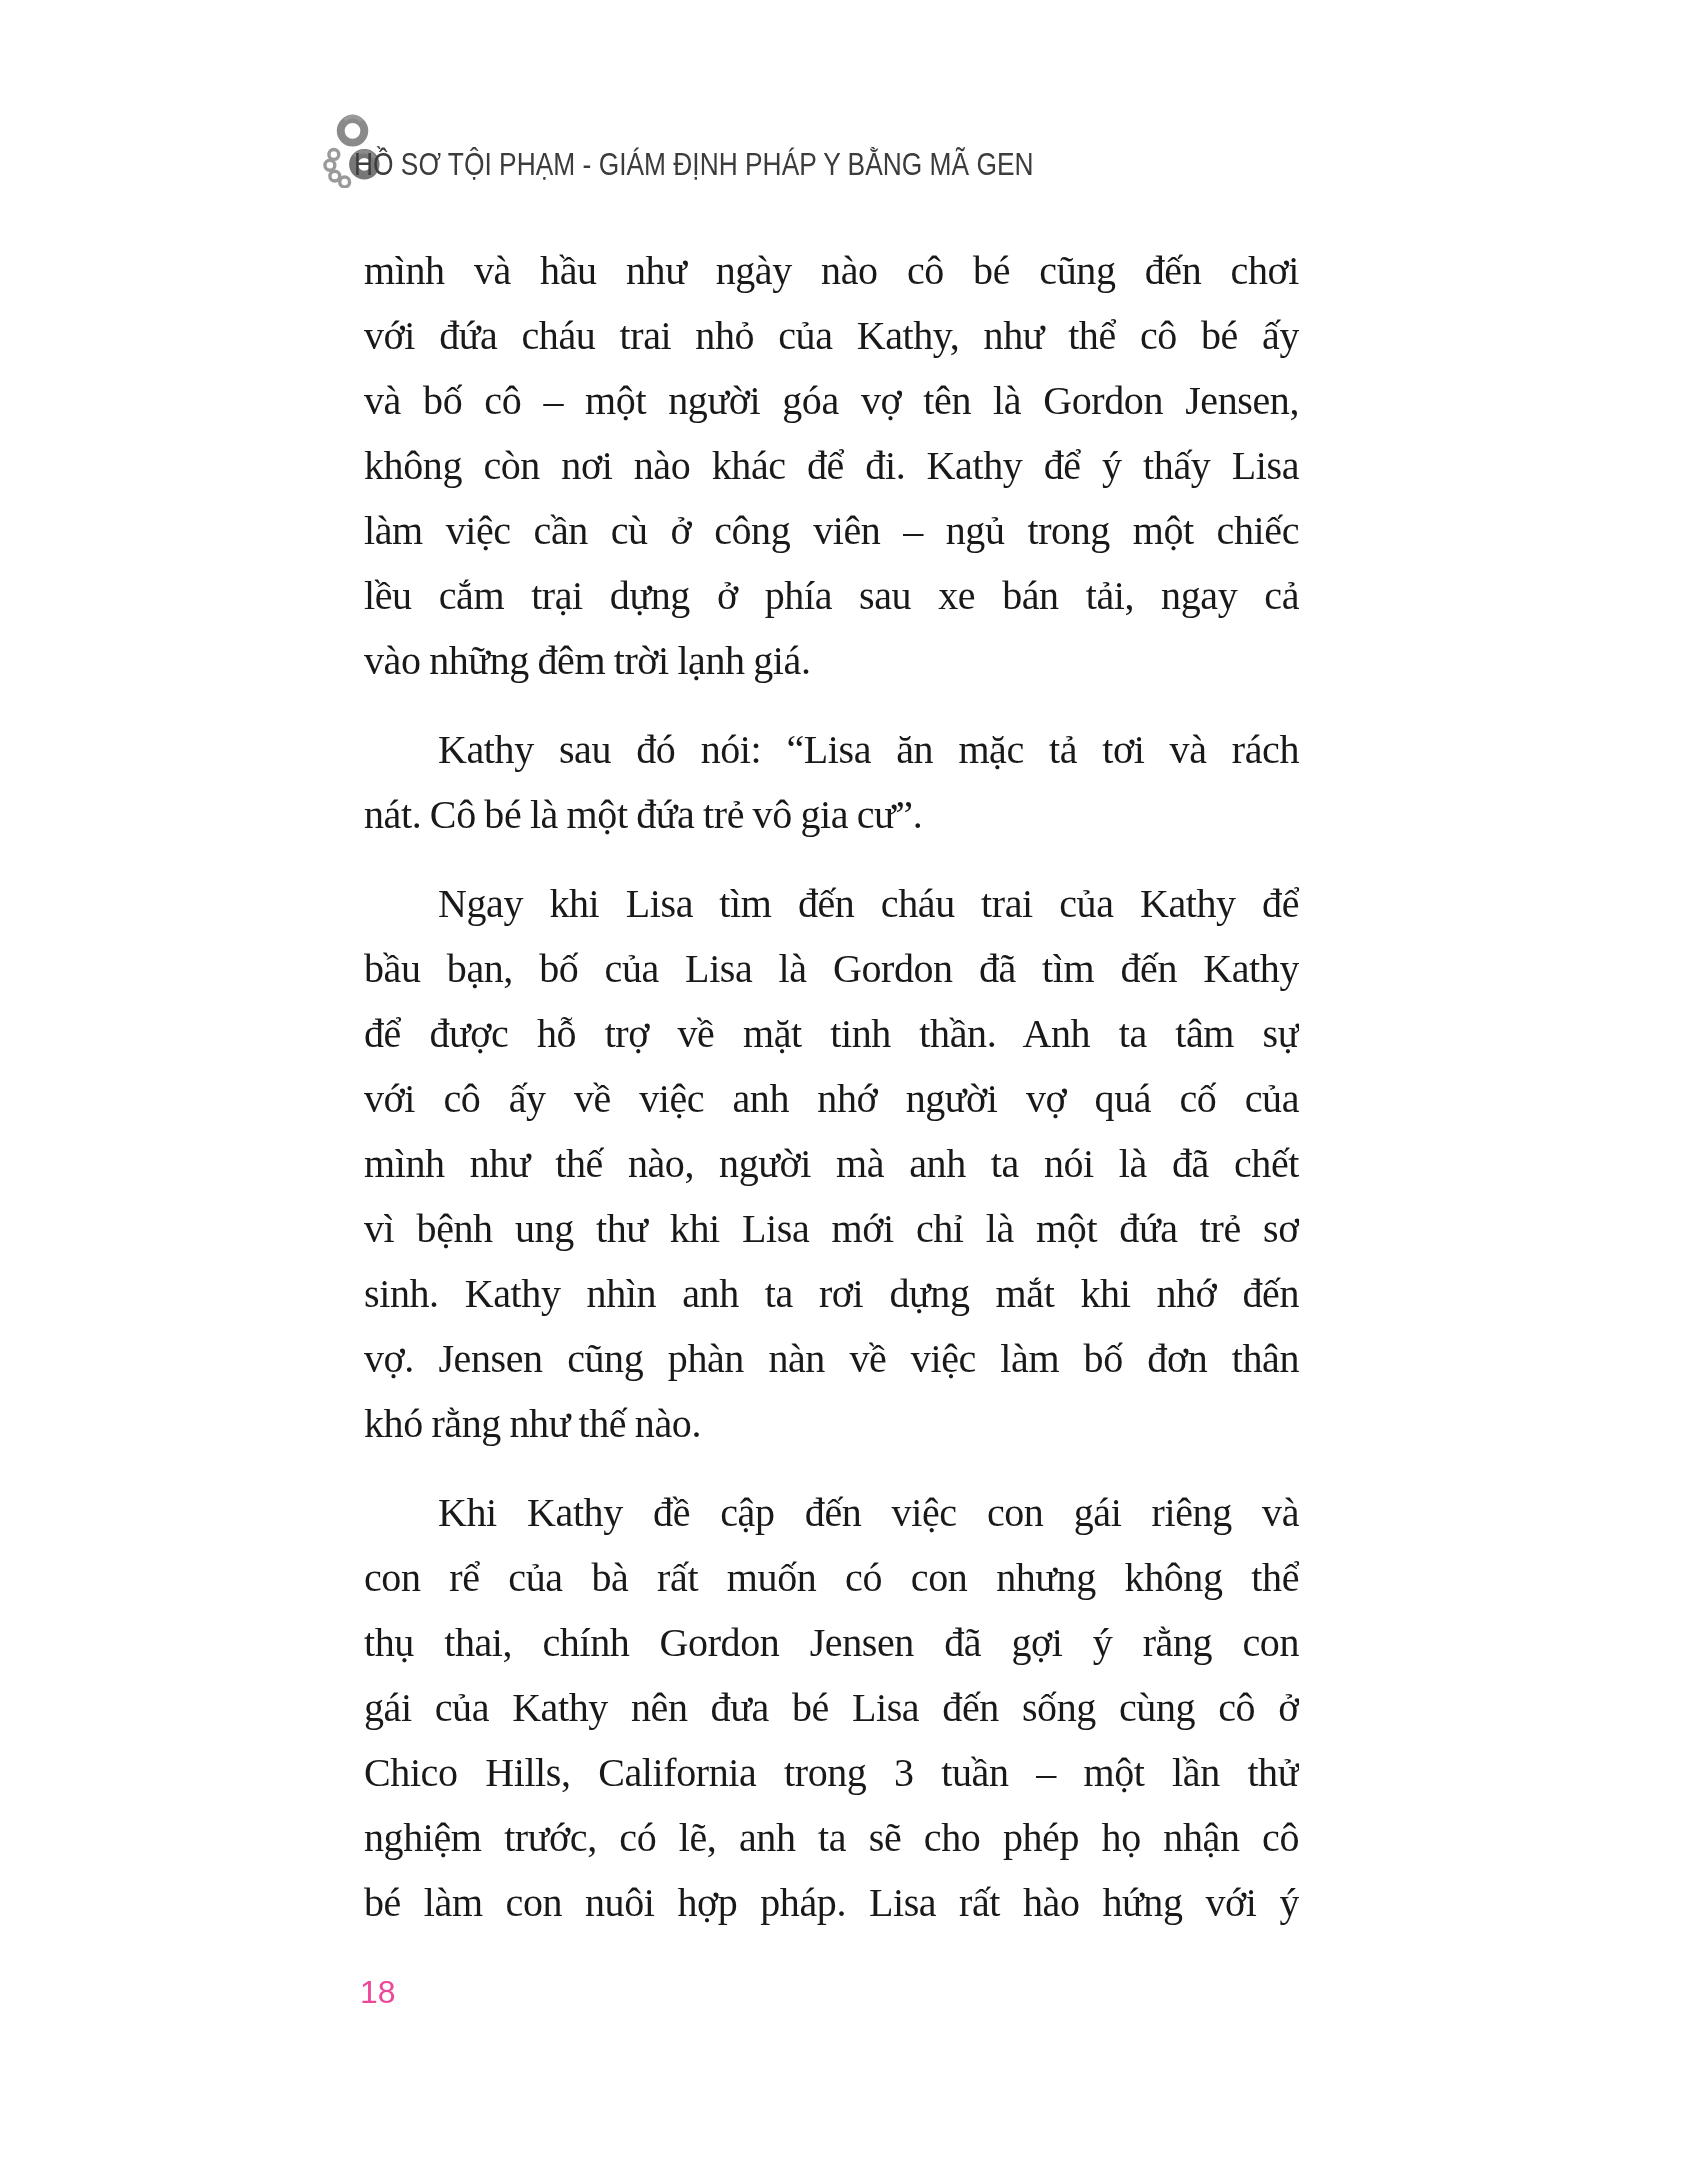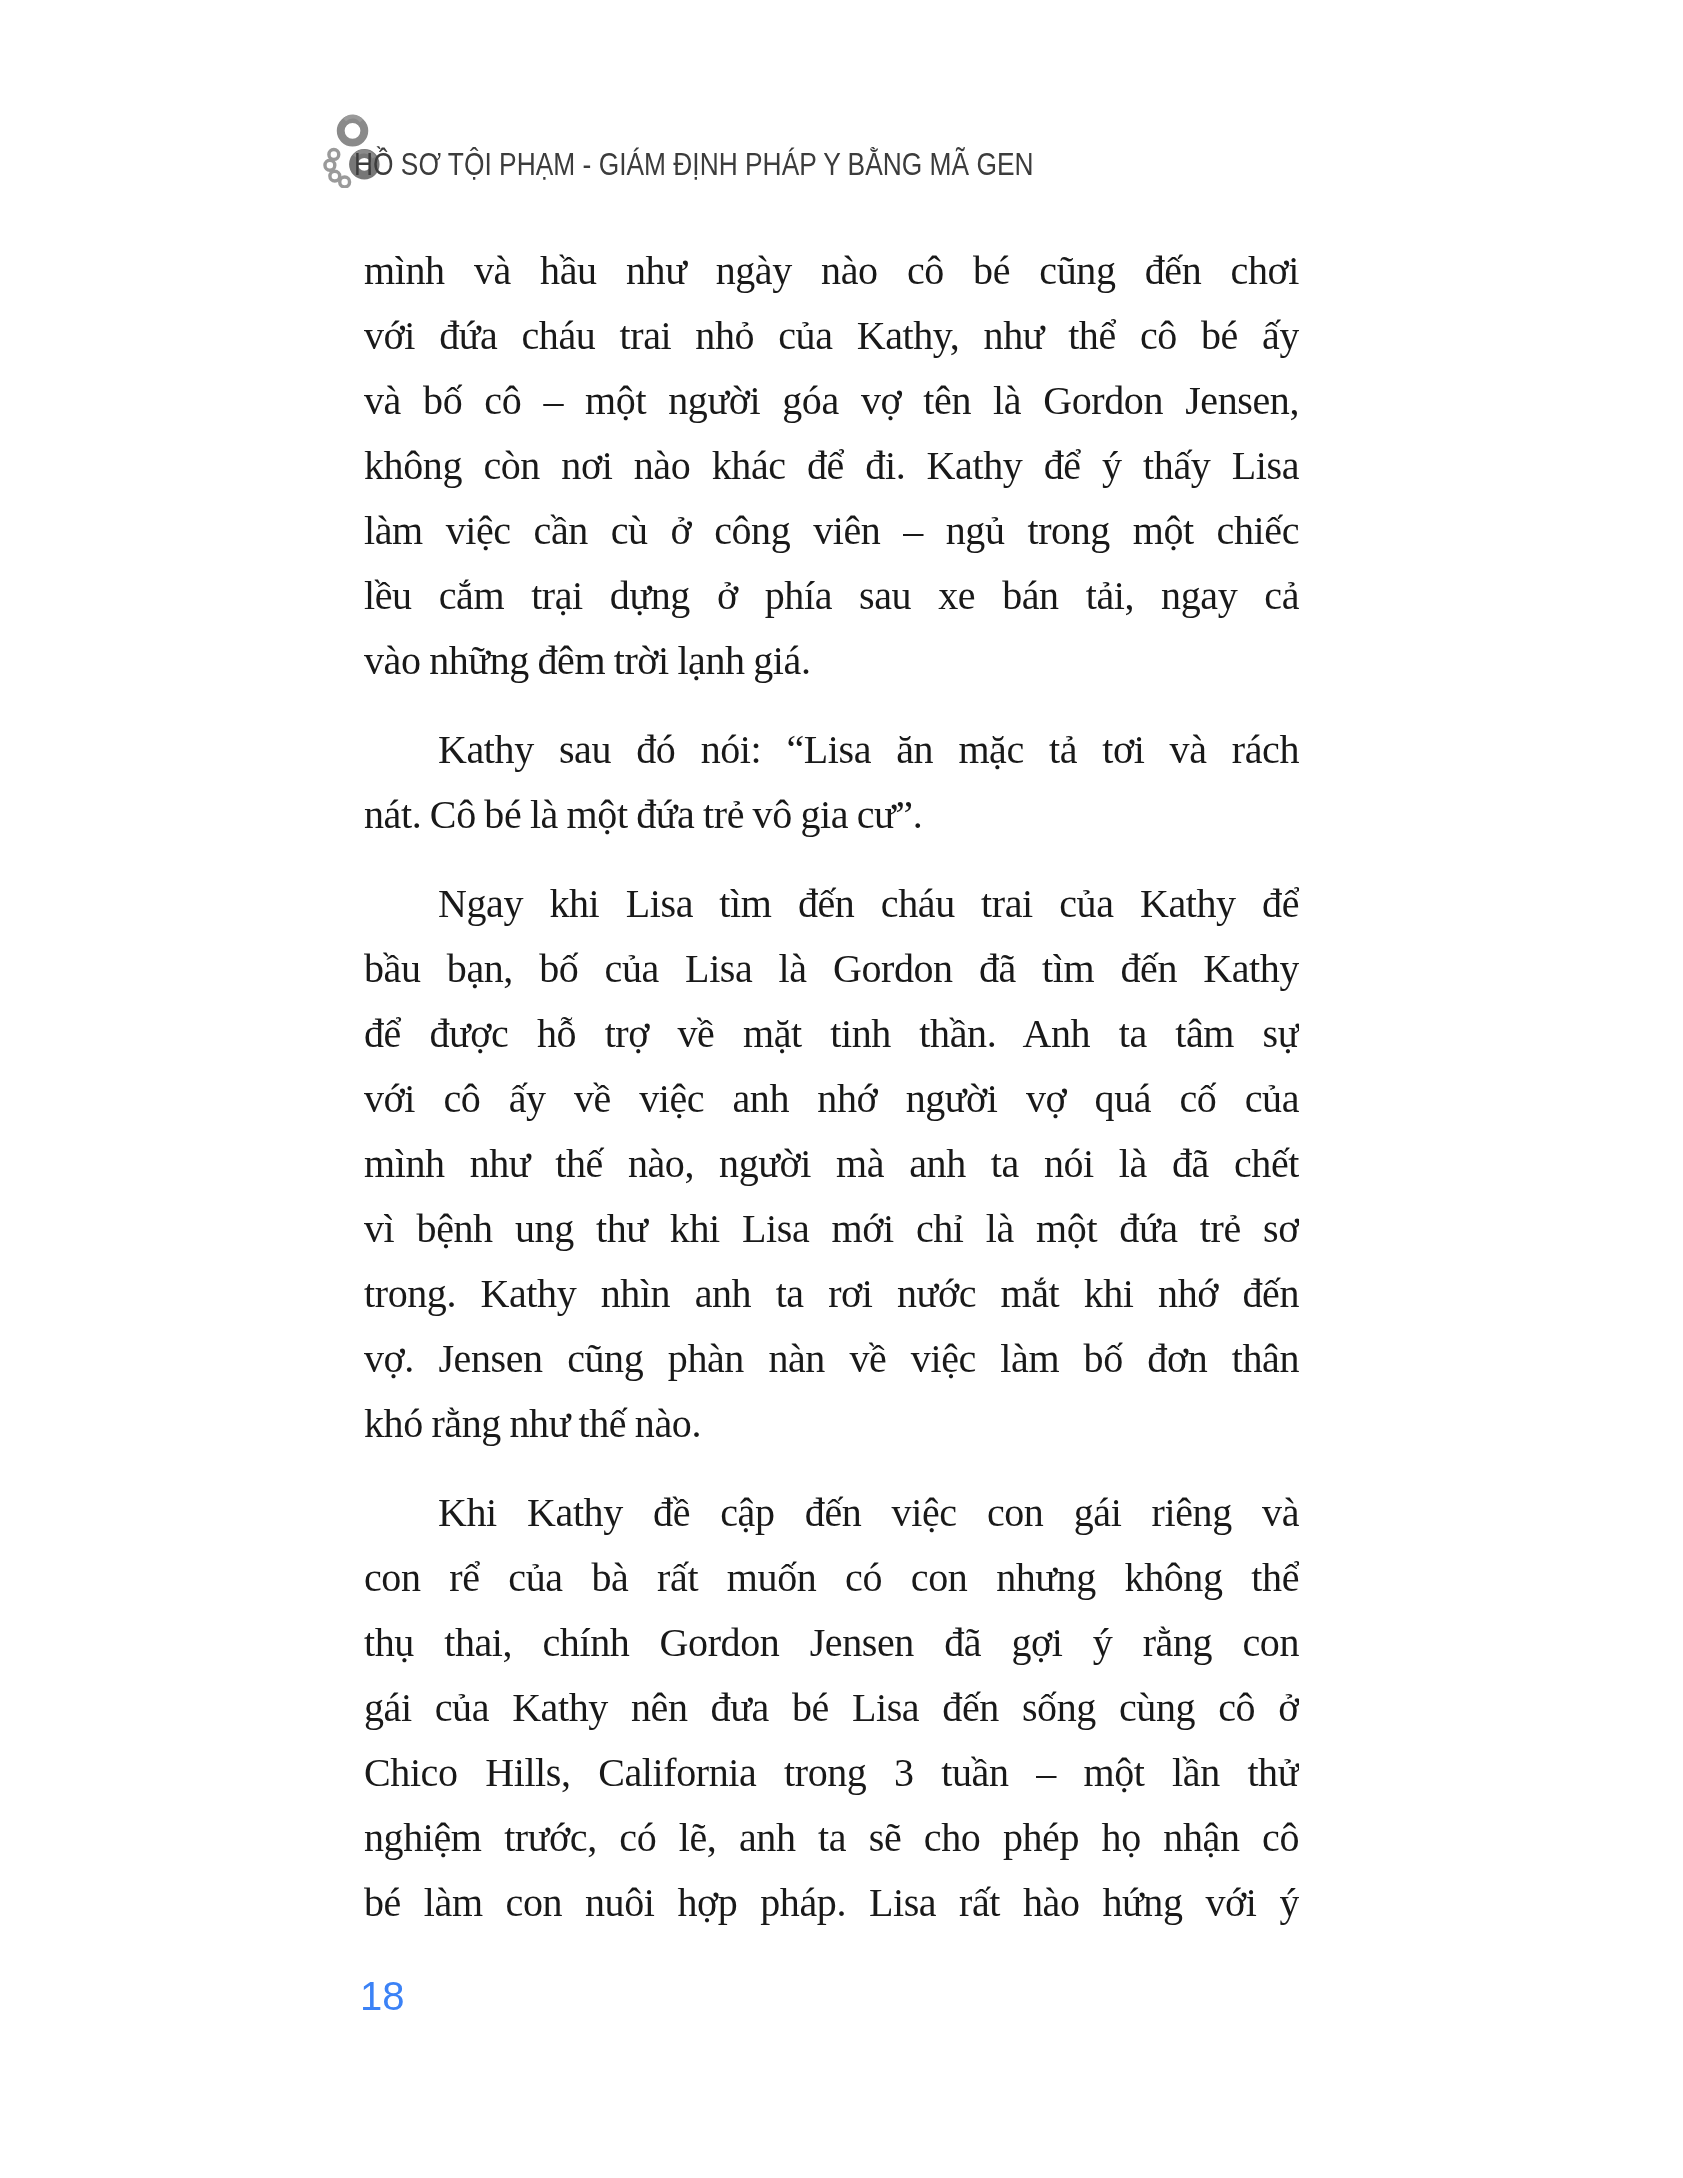--- a/index.html
+++ b/index.html
@@ -63,22 +63,22 @@
     text-align-last: left;
   }
   .line.indent {
     text-indent: 74px;
   }
   
   .page-number {
     position: absolute;
     left: 360px; top: 1974px;
     font-family: "Liberation Sans", sans-serif;
-    font-size: 40px;
-    color: #3b82f6;
+    font-size: 32px;
+    color: #ec4899;
     text-align: right;
   }
 </style>
 </head>
 <body>
 
 <div class="page">
 
   <div class="running-header">
     <svg class="handcuffs-icon" viewBox="0 0 62 76" xmlns="http://www.w3.org/2000/svg">
@@ -113,21 +113,21 @@
         <div class="line indent">Kathy sau đó nói: “Lisa ăn mặc tả tơi và rách</div>
         <div class="line last">nát. Cô bé là một đứa trẻ vô gia cư”.</div>
       </div>
       <div class="para">
         <div class="line indent">Ngay khi Lisa tìm đến cháu trai của Kathy để</div>
         <div class="line">bầu bạn, bố của Lisa là Gordon đã tìm đến Kathy</div>
         <div class="line">để được hỗ trợ về mặt tinh thần. Anh ta tâm sự</div>
         <div class="line">với cô ấy về việc anh nhớ người vợ quá cố của</div>
         <div class="line">mình như thế nào, người mà anh ta nói là đã chết</div>
         <div class="line">vì bệnh ung thư khi Lisa mới chỉ là một đứa trẻ sơ</div>
-        <div class="line">trong. Kathy nhìn anh ta rơi nước mắt khi nhớ đến</div>
+        <div class="line">sinh. Kathy nhìn anh ta rơi dựng mắt khi nhớ đến</div>
         <div class="line">vợ. Jensen cũng phàn nàn về việc làm bố đơn thân</div>
         <div class="line last">khó rằng như thế nào.</div>
       </div>
       <div class="para">
         <div class="line indent">Khi Kathy đề cập đến việc con gái riêng và</div>
         <div class="line">con rể của bà rất muốn có con nhưng không thể</div>
         <div class="line">thụ thai, chính Gordon Jensen đã gợi ý rằng con</div>
         <div class="line">gái của Kathy nên đưa bé Lisa đến sống cùng cô ở</div>
         <div class="line">Chico Hills, California trong 3 tuần – một lần thử</div>
         <div class="line">nghiệm trước, có lẽ, anh ta sẽ cho phép họ nhận cô</div>

